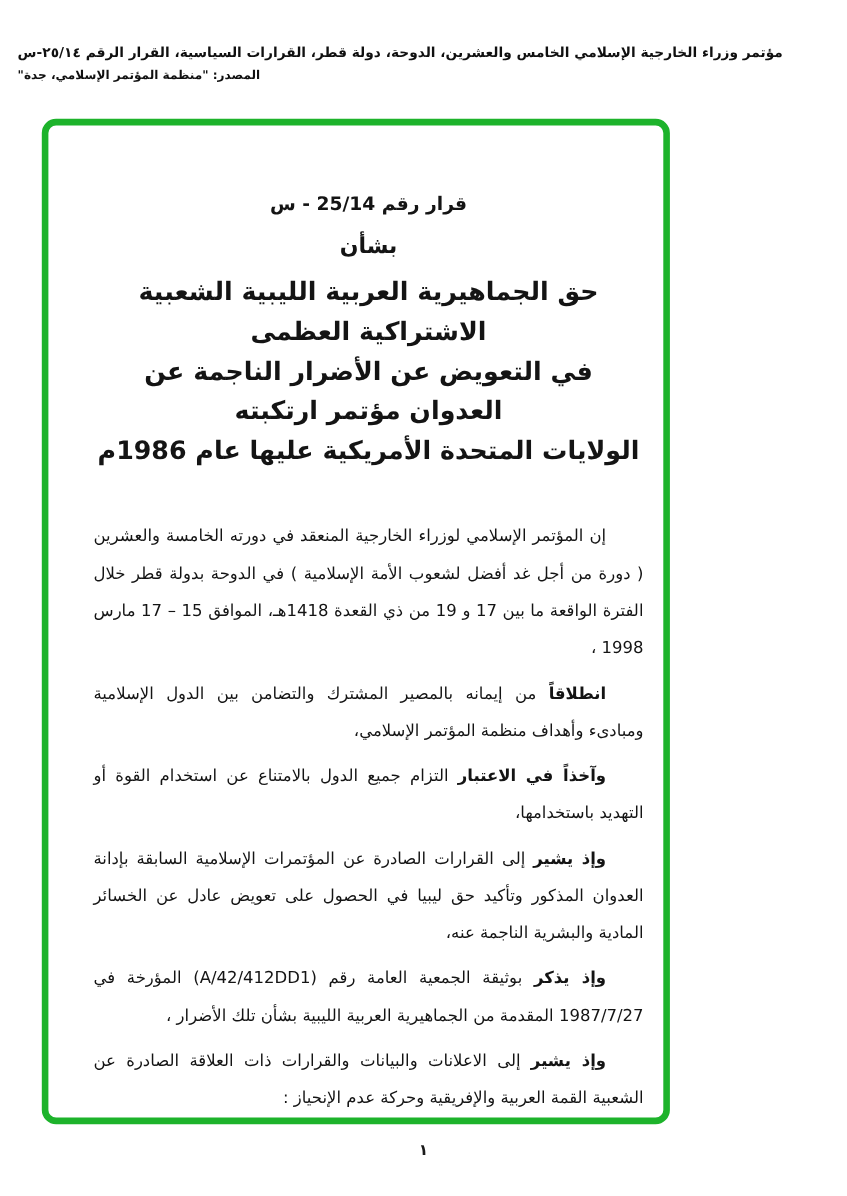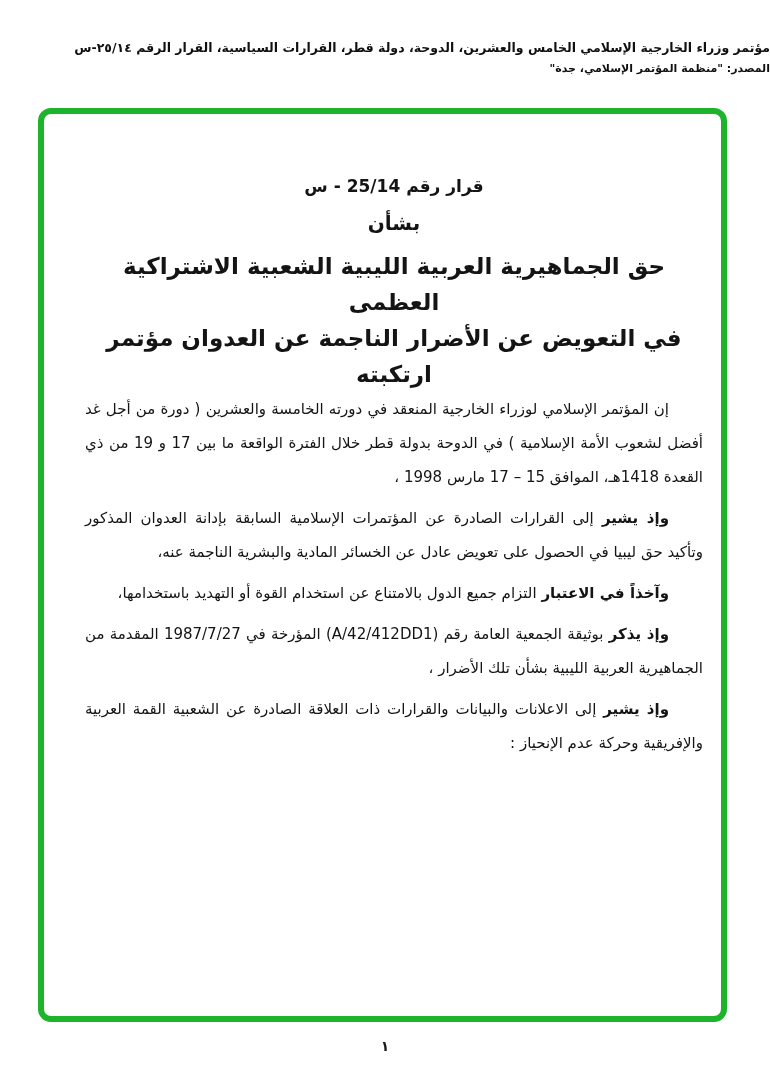--- a/index.html
+++ b/index.html
@@ -12,41 +12,41 @@
     font-family: "DejaVu Sans", sans-serif;
     color: #141414;
     direction: rtl;
   }
   
   .doc-header {
     position: absolute;
     top: 40px;
     left: 16px;
     right: 0;
-    text-align: right;
+    text-align: left;
     direction: rtl;
   }
   .hdr1 {
     font-size: 12.5px;
     font-weight: bold;
     color: #101010;
     white-space: nowrap;
   }
   .hdr2 {
     font-size: 11px;
     font-weight: bold;
     color: #101010;
     margin-top: 7px;
   }
   
   .green-frame {
     position: absolute;
     left: 38px;
     top: 108px;
-    width: 689px;
+    width: 571px;
     height: 914px;
     box-sizing: border-box;
     border: 6px solid #1db32b;
     border-radius: 13px;
     background: #ffffff;
   }
   .frame-inner {
     box-sizing: border-box;
     width: 100%;
     height: 100%;
@@ -63,20 +63,21 @@
     font-size: 20px;
     font-weight: bold;
     margin-bottom: 13px;
   }
   .t-main {
     font-size: 23px;
     font-weight: bold;
     line-height: 36px;
   }
   .body-block {
+    margin-top: 42px;
     font-size: 15px;
     line-height: 34px;
     text-align: justify;
   }
   .para {
     margin: 0 0 7px 0;
     text-indent: 34px; 
   }
   .para .lead { font-weight: bold; }
   .para .lead:empty { display: none; }
@@ -102,26 +103,28 @@
   </div>
 
   <div class="green-frame">
     <div class="frame-inner">
 
       <div class="title-block">
         <div class="t-number">قرار رقم 25/14 - س</div>
         <div class="t-regarding">بشأن</div>
         <div class="t-main">حق الجماهيرية العربية الليبية الشعبية الاشتراكية العظمى</div>
         <div class="t-main">في التعويض عن الأضرار الناجمة عن العدوان مؤتمر ارتكبته</div>
+        <div class="t-main">الولايات المتحدة الأمريكية عليها عام 1986م</div>
       </div>
 
       <div class="body-block">
         <p class="para"> <span>إن المؤتمر الإسلامي لوزراء الخارجية المنعقد في دورته الخامسة والعشرين ( دورة من أجل غد أفضل لشعوب الأمة الإسلامية ) في الدوحة بدولة قطر خلال الفترة الواقعة ما بين 17 و 19 من ذي القعدة 1418هـ، الموافق 15 – 17 مارس 1998 ،</span></p>
+        <p class="para"><b class="lead">انطلاقاً</b> <span>من إيمانه بالمصير المشترك والتضامن بين الدول الإسلامية ومبادىء وأهداف منظمة المؤتمر الإسلامي،</span></p>
+        <p class="para"><b class="lead">وآخذاً في الاعتبار</b> <span>التزام جميع الدول بالامتناع عن استخدام القوة أو التهديد باستخدامها،</span></p>
         <p class="para"><b class="lead">وإذ يشير</b> <span>إلى القرارات الصادرة عن المؤتمرات الإسلامية السابقة بإدانة العدوان المذكور وتأكيد حق ليبيا في الحصول على تعويض عادل عن الخسائر المادية والبشرية الناجمة عنه،</span></p>
-        <p class="para"><b class="lead">وآخذاً في الاعتبار</b> <span>التزام جميع الدول بالامتناع عن استخدام القوة أو التهديد باستخدامها،</span></p>
         <p class="para"><b class="lead">وإذ يذكر</b> <span>بوثيقة الجمعية العامة رقم (A/42/412DD1) المؤرخة في 1987/7/27 المقدمة من الجماهيرية العربية الليبية بشأن تلك الأضرار ،</span></p>
         <p class="para"><b class="lead">وإذ يشير</b> <span>إلى الاعلانات والبيانات والقرارات ذات العلاقة الصادرة عن الشعبية القمة العربية والإفريقية وحركة عدم الإنحياز :</span></p>
       </div>
 
     </div>
   </div>
 
   <div class="page-number">١</div>
 
 </div>

